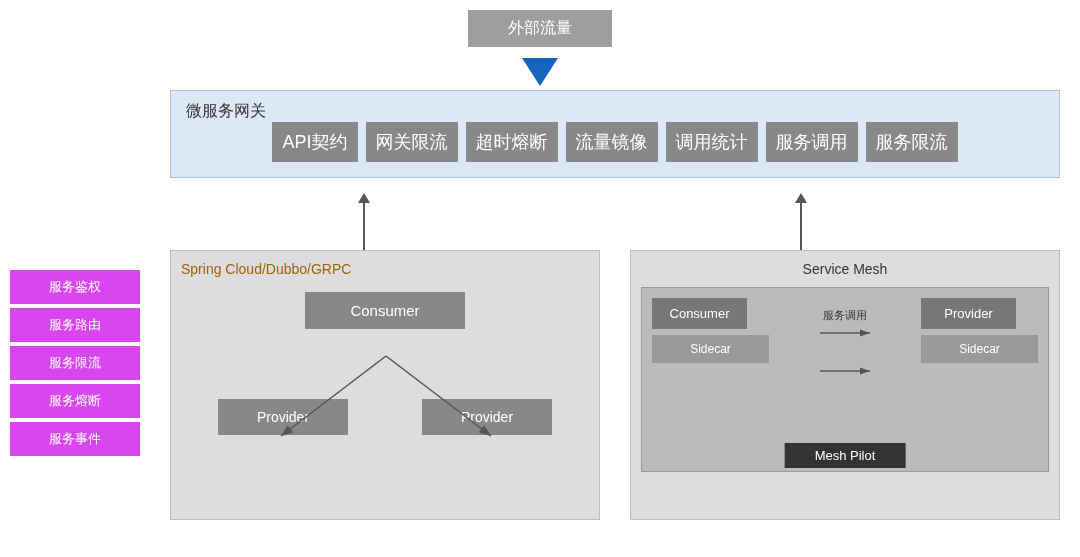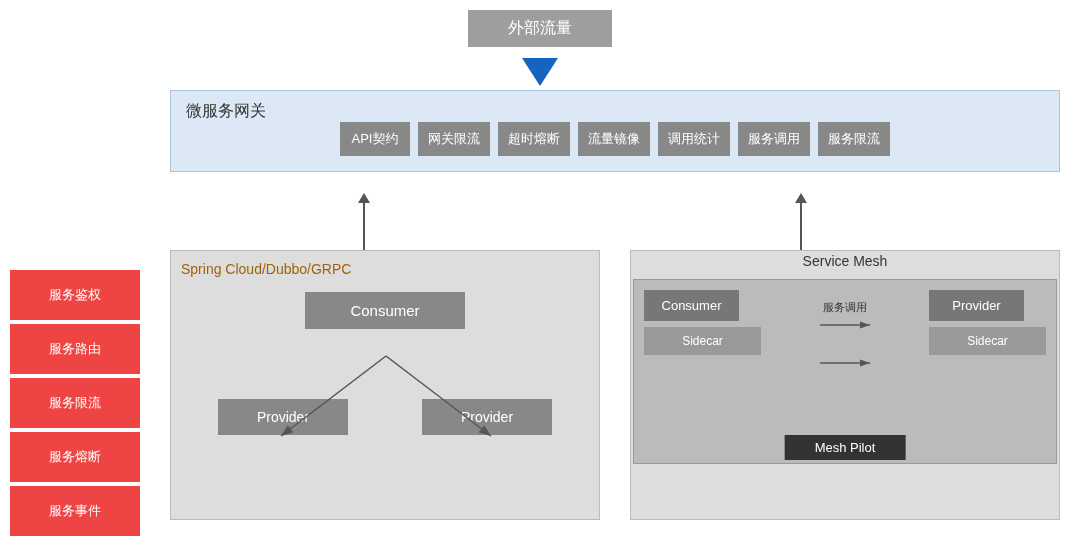--- a/index.html
+++ b/index.html
@@ -68,41 +68,41 @@
       display: flex;
       gap: 8px;
       justify-content: center;
       flex-wrap: nowrap;
     }
 
     .feature-box {
       background: #888;
       color: #fff;
       padding: 8px 10px;
-      font-size: 13px;
+      font-size: 18px;
       white-space: nowrap;
       min-width: 70px;
       text-align: center;
     }
 
     
     .left-sidebar {
       position: absolute;
       top: 270px;
       left: 10px;
       width: 130px;
       display: flex;
       flex-direction: column;
       gap: 4px;
     }
 
     .sidebar-item {
-      background: #ef4444;
-      color: #fff;
-      padding: 16px 10px;
+      background: #d946ef;
+      color: #fff;
+      padding: 8px 10px;
       font-size: 13px;
       text-align: center;
     }
 
     
     .spring-cloud-box {
       position: absolute;
       top: 250px;
       left: 170px;
       width: 430px;
@@ -148,21 +148,21 @@
 
     
     .service-mesh-box {
       position: absolute;
       top: 250px;
       left: 630px;
       right: 20px;
       height: 270px;
       background: #ddd;
       border: 1px solid #bbb;
-      padding: 2px;
+      padding: 10px;
     }
 
     .service-mesh-title {
       font-size: 14px;
       color: #333;
       margin-bottom: 10px;
       text-align: center;
     }
 
     

